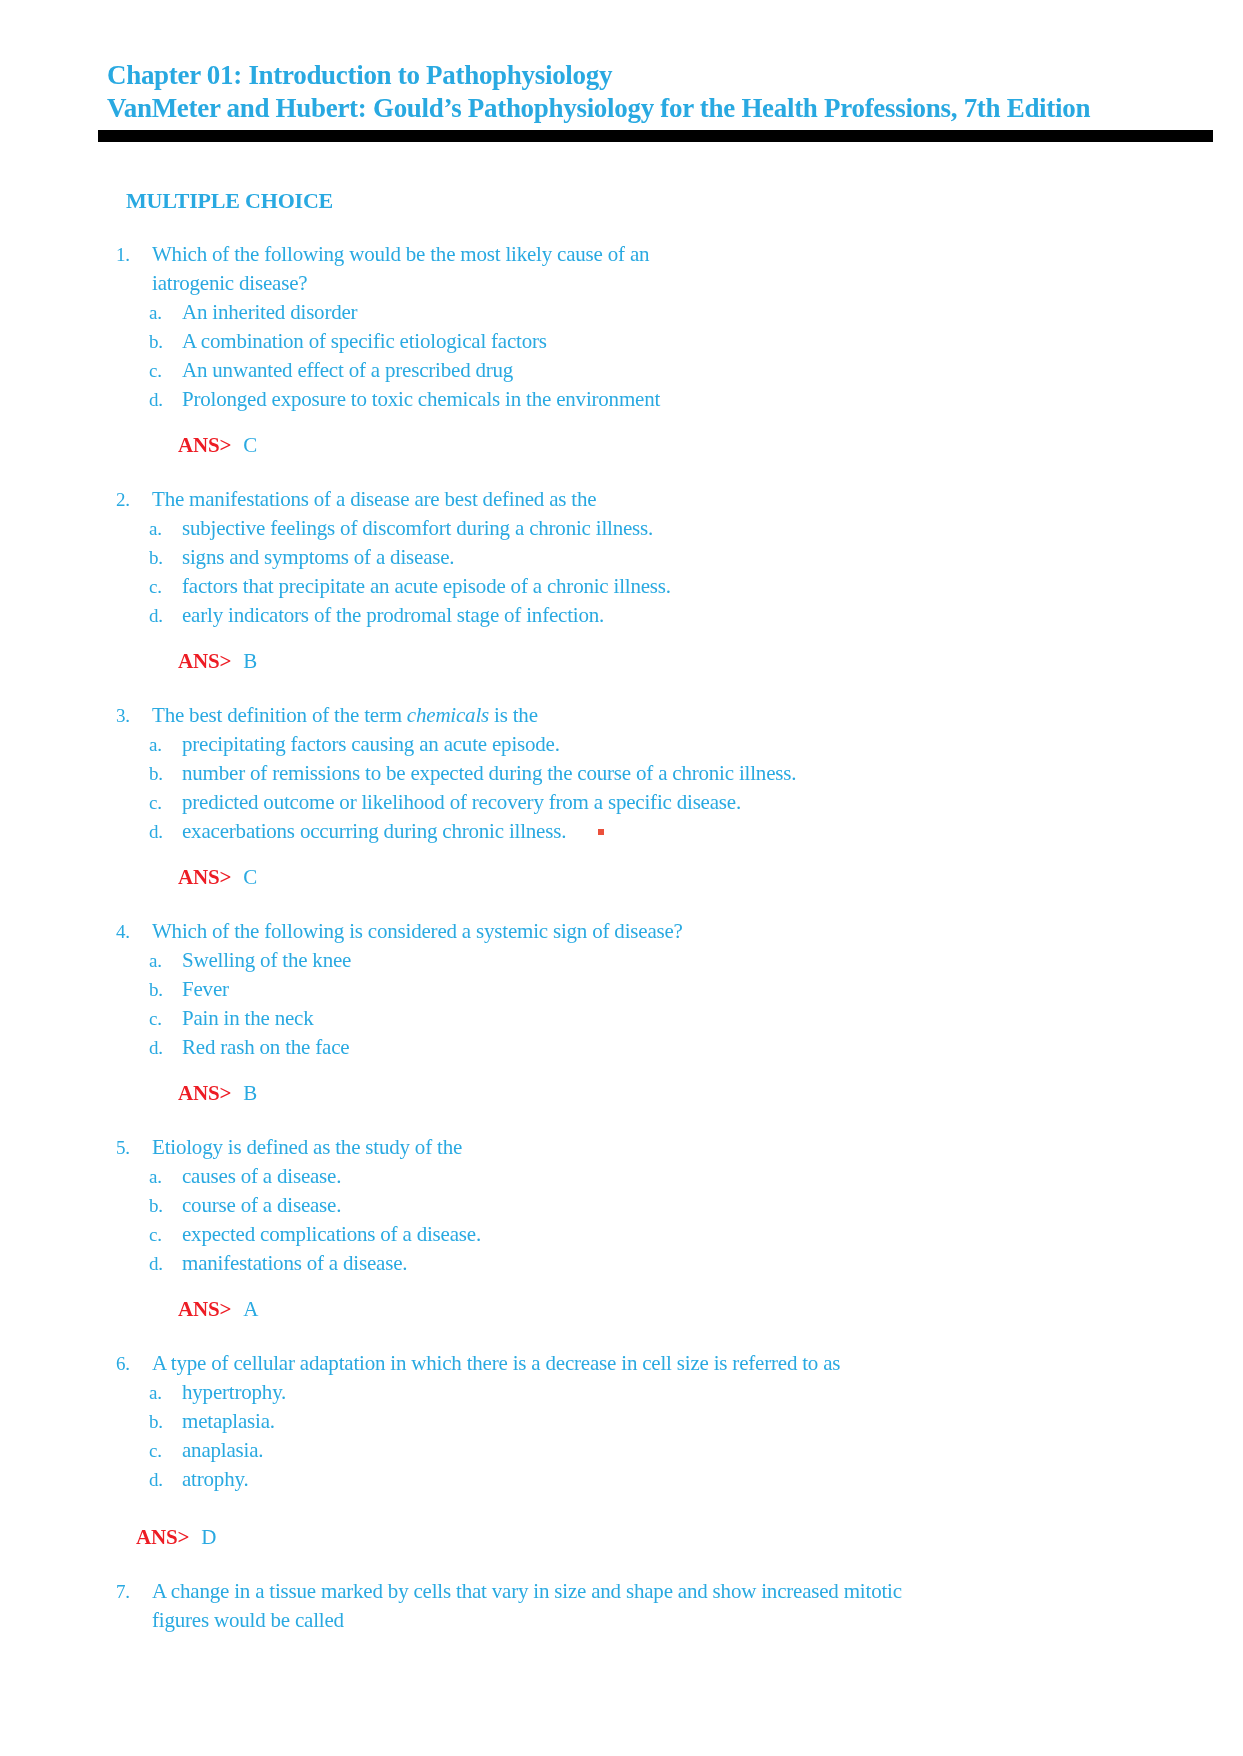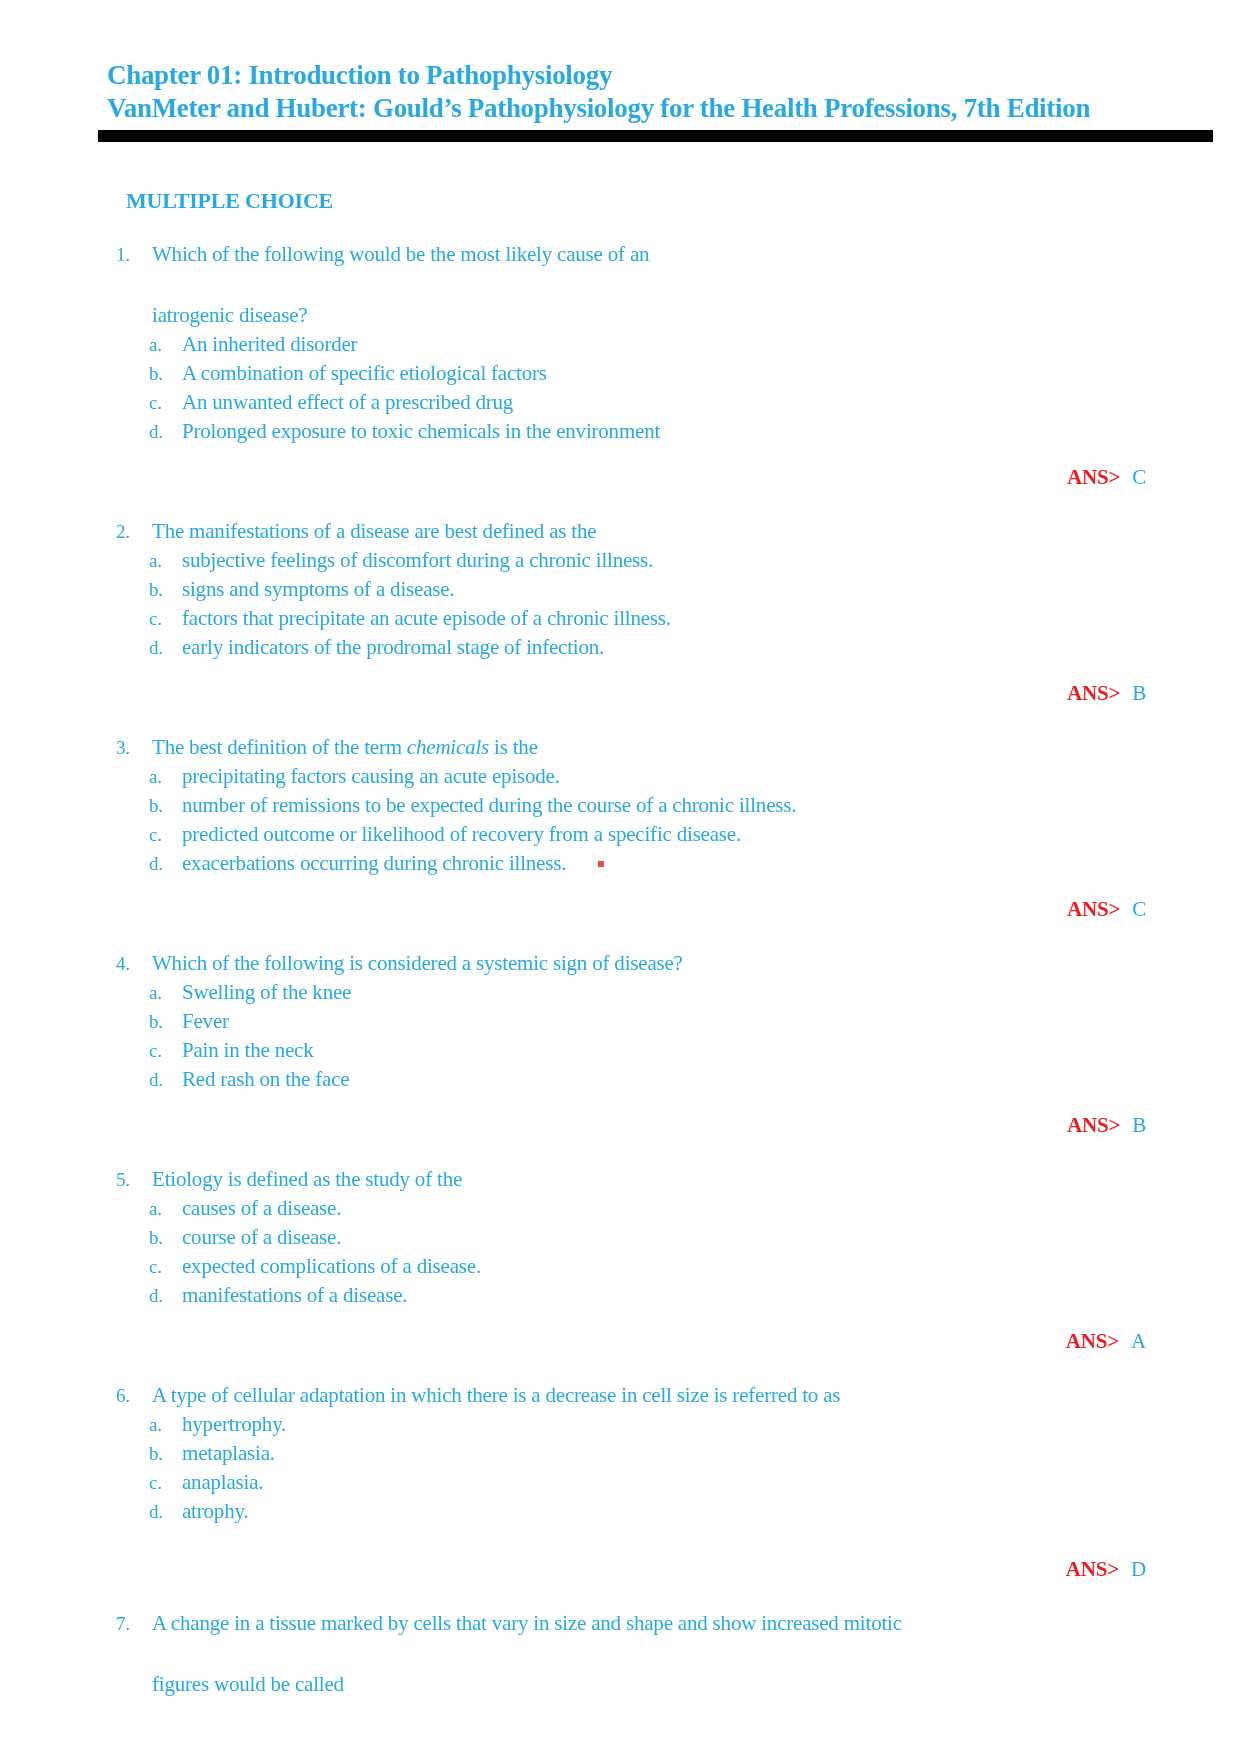--- a/index.html
+++ b/index.html
@@ -17,27 +17,27 @@
     background:#000000;
   }
   .content {
     position:absolute; left:116px; top:180px; width:1030px;
     color:#29A9E1; font-size:21px; line-height:29px; letter-spacing:-0.2px;
   }
   .mc-heading { margin:8px 0 0 10px; font-weight:bold; font-size:22px; line-height:26px; }
   .question { margin-top:25px; }
   .question.first { margin-top:26px; }
   .qnum { display:inline-block; width:36px; font-size:19px; }
-  .qcont { padding-left:36px;margin-top:32px; }
+  .qcont { padding-left:36px; }
   .opt { padding-left:33px; }
   .optletter { display:inline-block; width:33px; font-size:19px; }
-  .ans { margin-top:17px; margin-left:62px;text-align:right; }
+  .ans { margin-top:17px; margin-left:62px; }
   .ans .anslabel { color:#ED1C24; font-weight:bold; }
   .ans .ansletter { margin-left:12px; }
-  .q6 .ans { margin-top:29px; margin-left:28px; }
+  .q6 .ans { margin-top:29px; margin-left:20px; }
   .red-dot {
     display:inline-block; width:6px; height:6px; background:#EB503B;
     margin-left:32px; vertical-align:3px;
   }
   em { font-style:italic; }
 </style>
 </head>
 <body>
 
 <div class="page">

